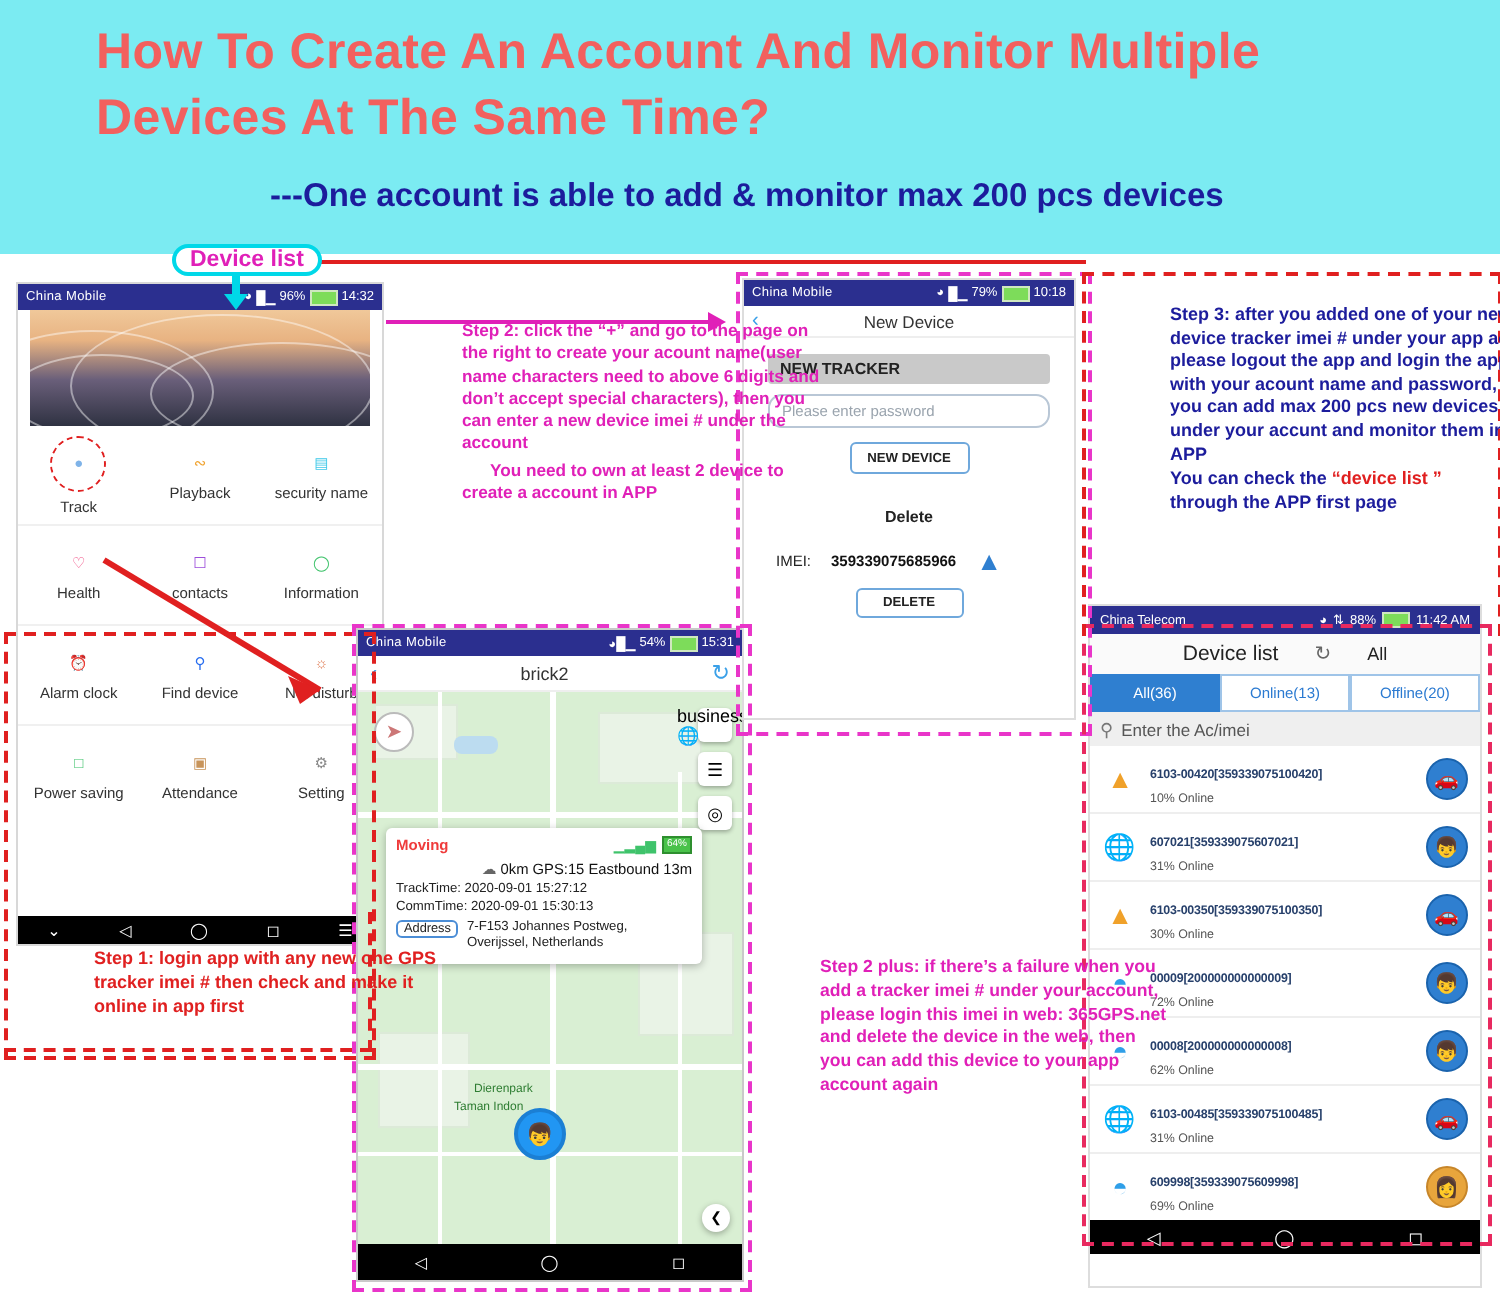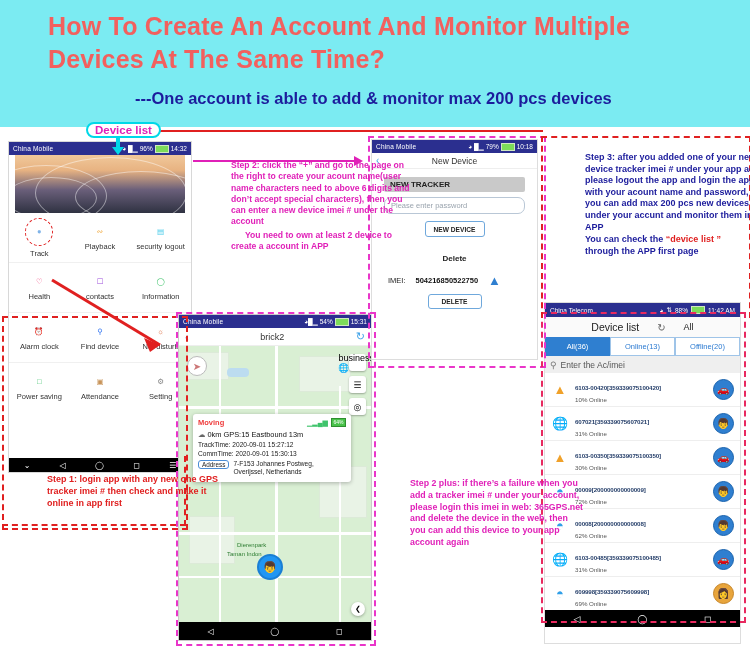--- a/index.html
+++ b/index.html
@@ -57,21 +57,21 @@
     padding:0 6px;background:#fff;border-bottom:1px solid #eee;}
   .phoneB .hdr .ttl{font-size:9px;color:#333;}
   .mapwrap{position:relative;height:276px;background:#d9efd3;overflow:hidden;}
   .mroad{position:absolute;background:#fff;}
   .mblock{position:absolute;background:#e9f3e6;border:1px solid #dcead8;}
   .mwater{position:absolute;background:#bcdcf0;}
   .infocard{position:absolute;left:14px;top:68px;width:148px;background:#fff;border-radius:3px;
     box-shadow:0 1px 4px rgba(0,0,0,.28);padding:4px 5px 6px 5px;}
   .infocard .mv{color:#ef3b3b;font-size:7.5px;font-weight:bold;}
   .infocard .line{font-size:6.6px;color:#222;margin-top:2px;white-space:nowrap;}
-  .infocard .line2{font-size:7.4px;color:#111;margin-top:3px;}
+  .infocard .line2{font-size:7.4px;color:#111;margin-top:3px;text-align:right;}
   .addrbox{display:inline-block;border:1px solid #4b8dd6;border-radius:3px;font-size:6.4px;
     padding:0 3px;color:#222;}
   .sigbars{display:inline-block;}
   .mini-batt{display:inline-block;width:13px;height:7px;background:#49c24a;border:1px solid #2e8f2f;
     color:#fff;font-size:5px;text-align:center;line-height:7px;}
   .mapbtn{position:absolute;right:5px;width:17px;height:17px;background:#fff;border-radius:3px;
     box-shadow:0 1px 2px rgba(0,0,0,.3);display:flex;align-items:center;justify-content:center;font-size:9px;}
   .avatarpin{position:absolute;width:22px;height:22px;border-radius:50%;background:#2196f3;
     border:2px solid #1b7fd4;display:flex;align-items:center;justify-content:center;font-size:11px;}
   .maplabel{position:absolute;font-size:6px;color:#2e7d32;}
@@ -174,21 +174,21 @@
           <span class="gi" style="color:#7fb3e8;">●</span>
         </span>
         <span>Track</span>
       </div>
       <div class="cell">
         <span class="gi" style="color:#f0a330;">∾</span>
         <span>Playback</span>
       </div>
       <div class="cell">
         <span class="gi" style="color:#3ec8e8;">▤</span>
-        <span>security logout</span>
+        <span>security name</span>
       </div>
       <div class="cell">
         <span class="gi" style="color:#f0457e;">♡</span>
         <span>Health</span>
       </div>
       <div class="cell">
         <span class="gi" style="color:#9c4ddb;">☐</span>
         <span>contacts</span>
       </div>
       <div class="cell">
@@ -314,21 +314,21 @@
       <span>New Device</span>
     </div>
     <div class="nt-bar">NEW TRACKER</div>
     <div class="fld">
       <span>Please enter password</span>
     </div>
     <div class="nd-btn">NEW DEVICE</div>
     <div class="del-title">Delete</div>
     <div class="imeirow">
       <span class="lbl">IMEI:</span>
-      <span class="val">504216850522750</span>
+      <span class="val">359339075685966</span>
       <span style="color:#2f7fd0;font-size:13px;">▲</span>
     </div>
     <div class="del-btn">DELETE</div>
   </div>
 
   <div class="phoneD">
     <div class="dl-status">
       <span>China Telecom</span>
       <span style="display:flex;gap:3px;align-items:center;">
         <span>◕</span>

